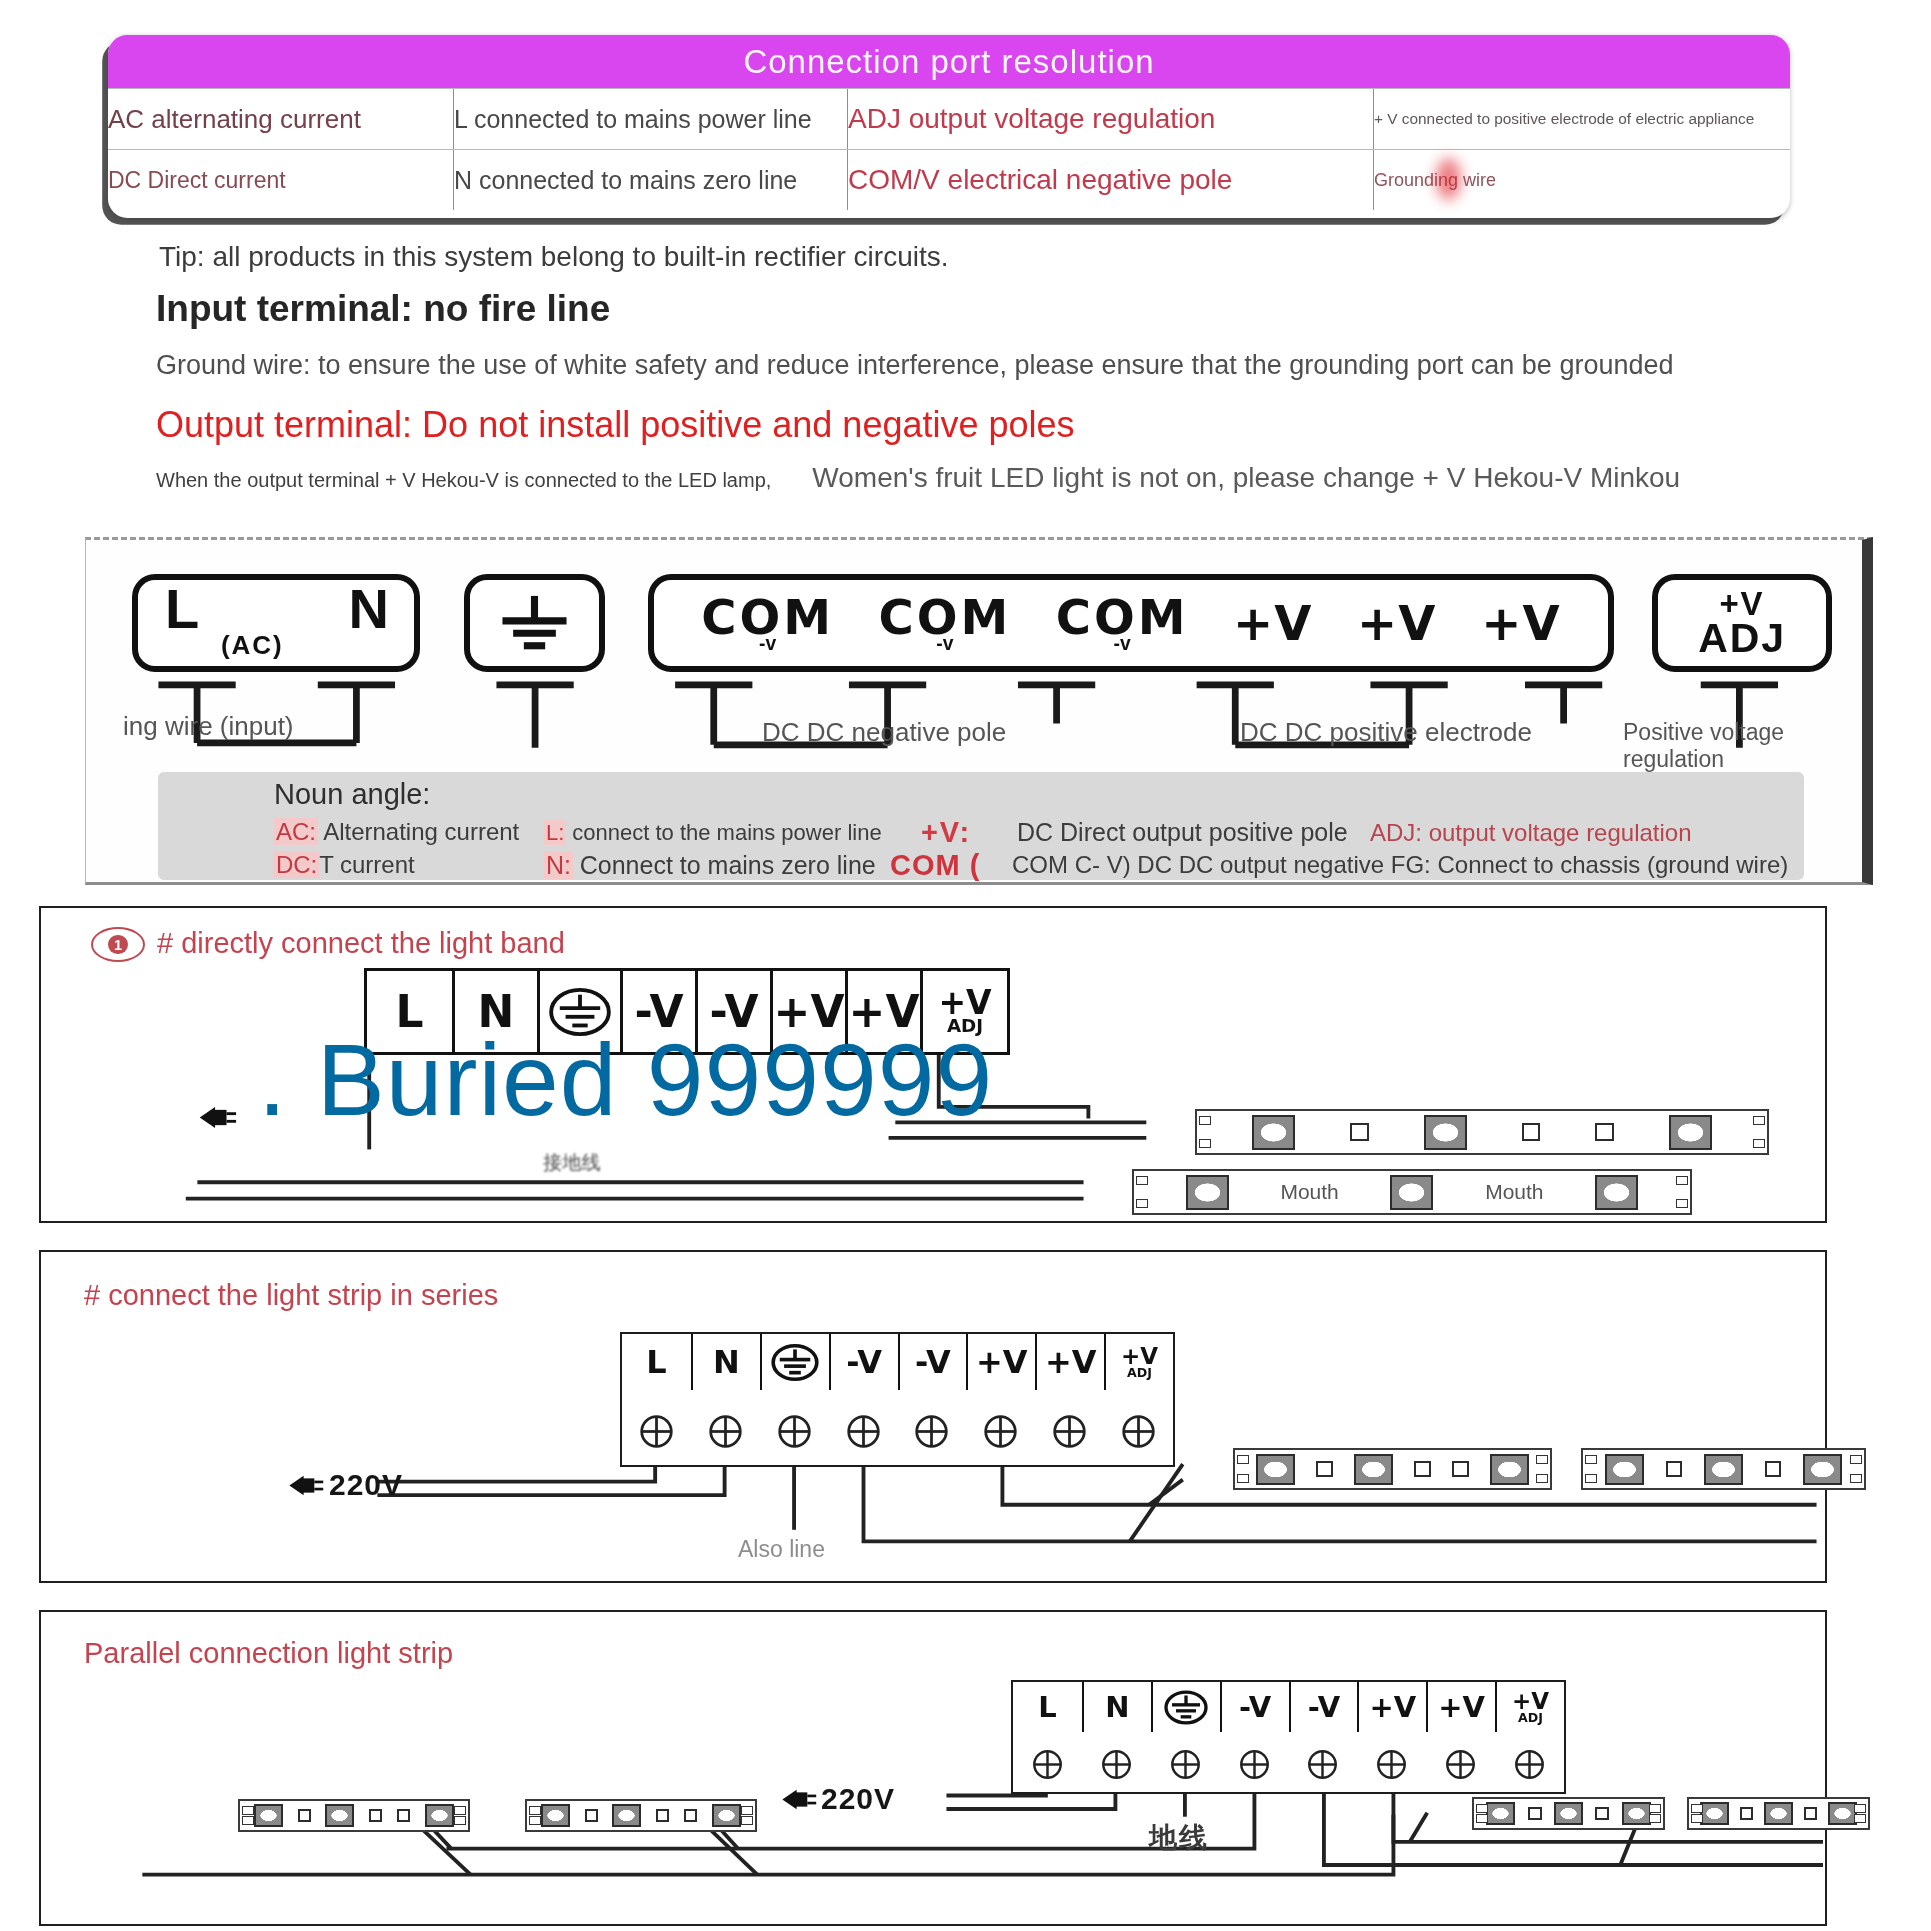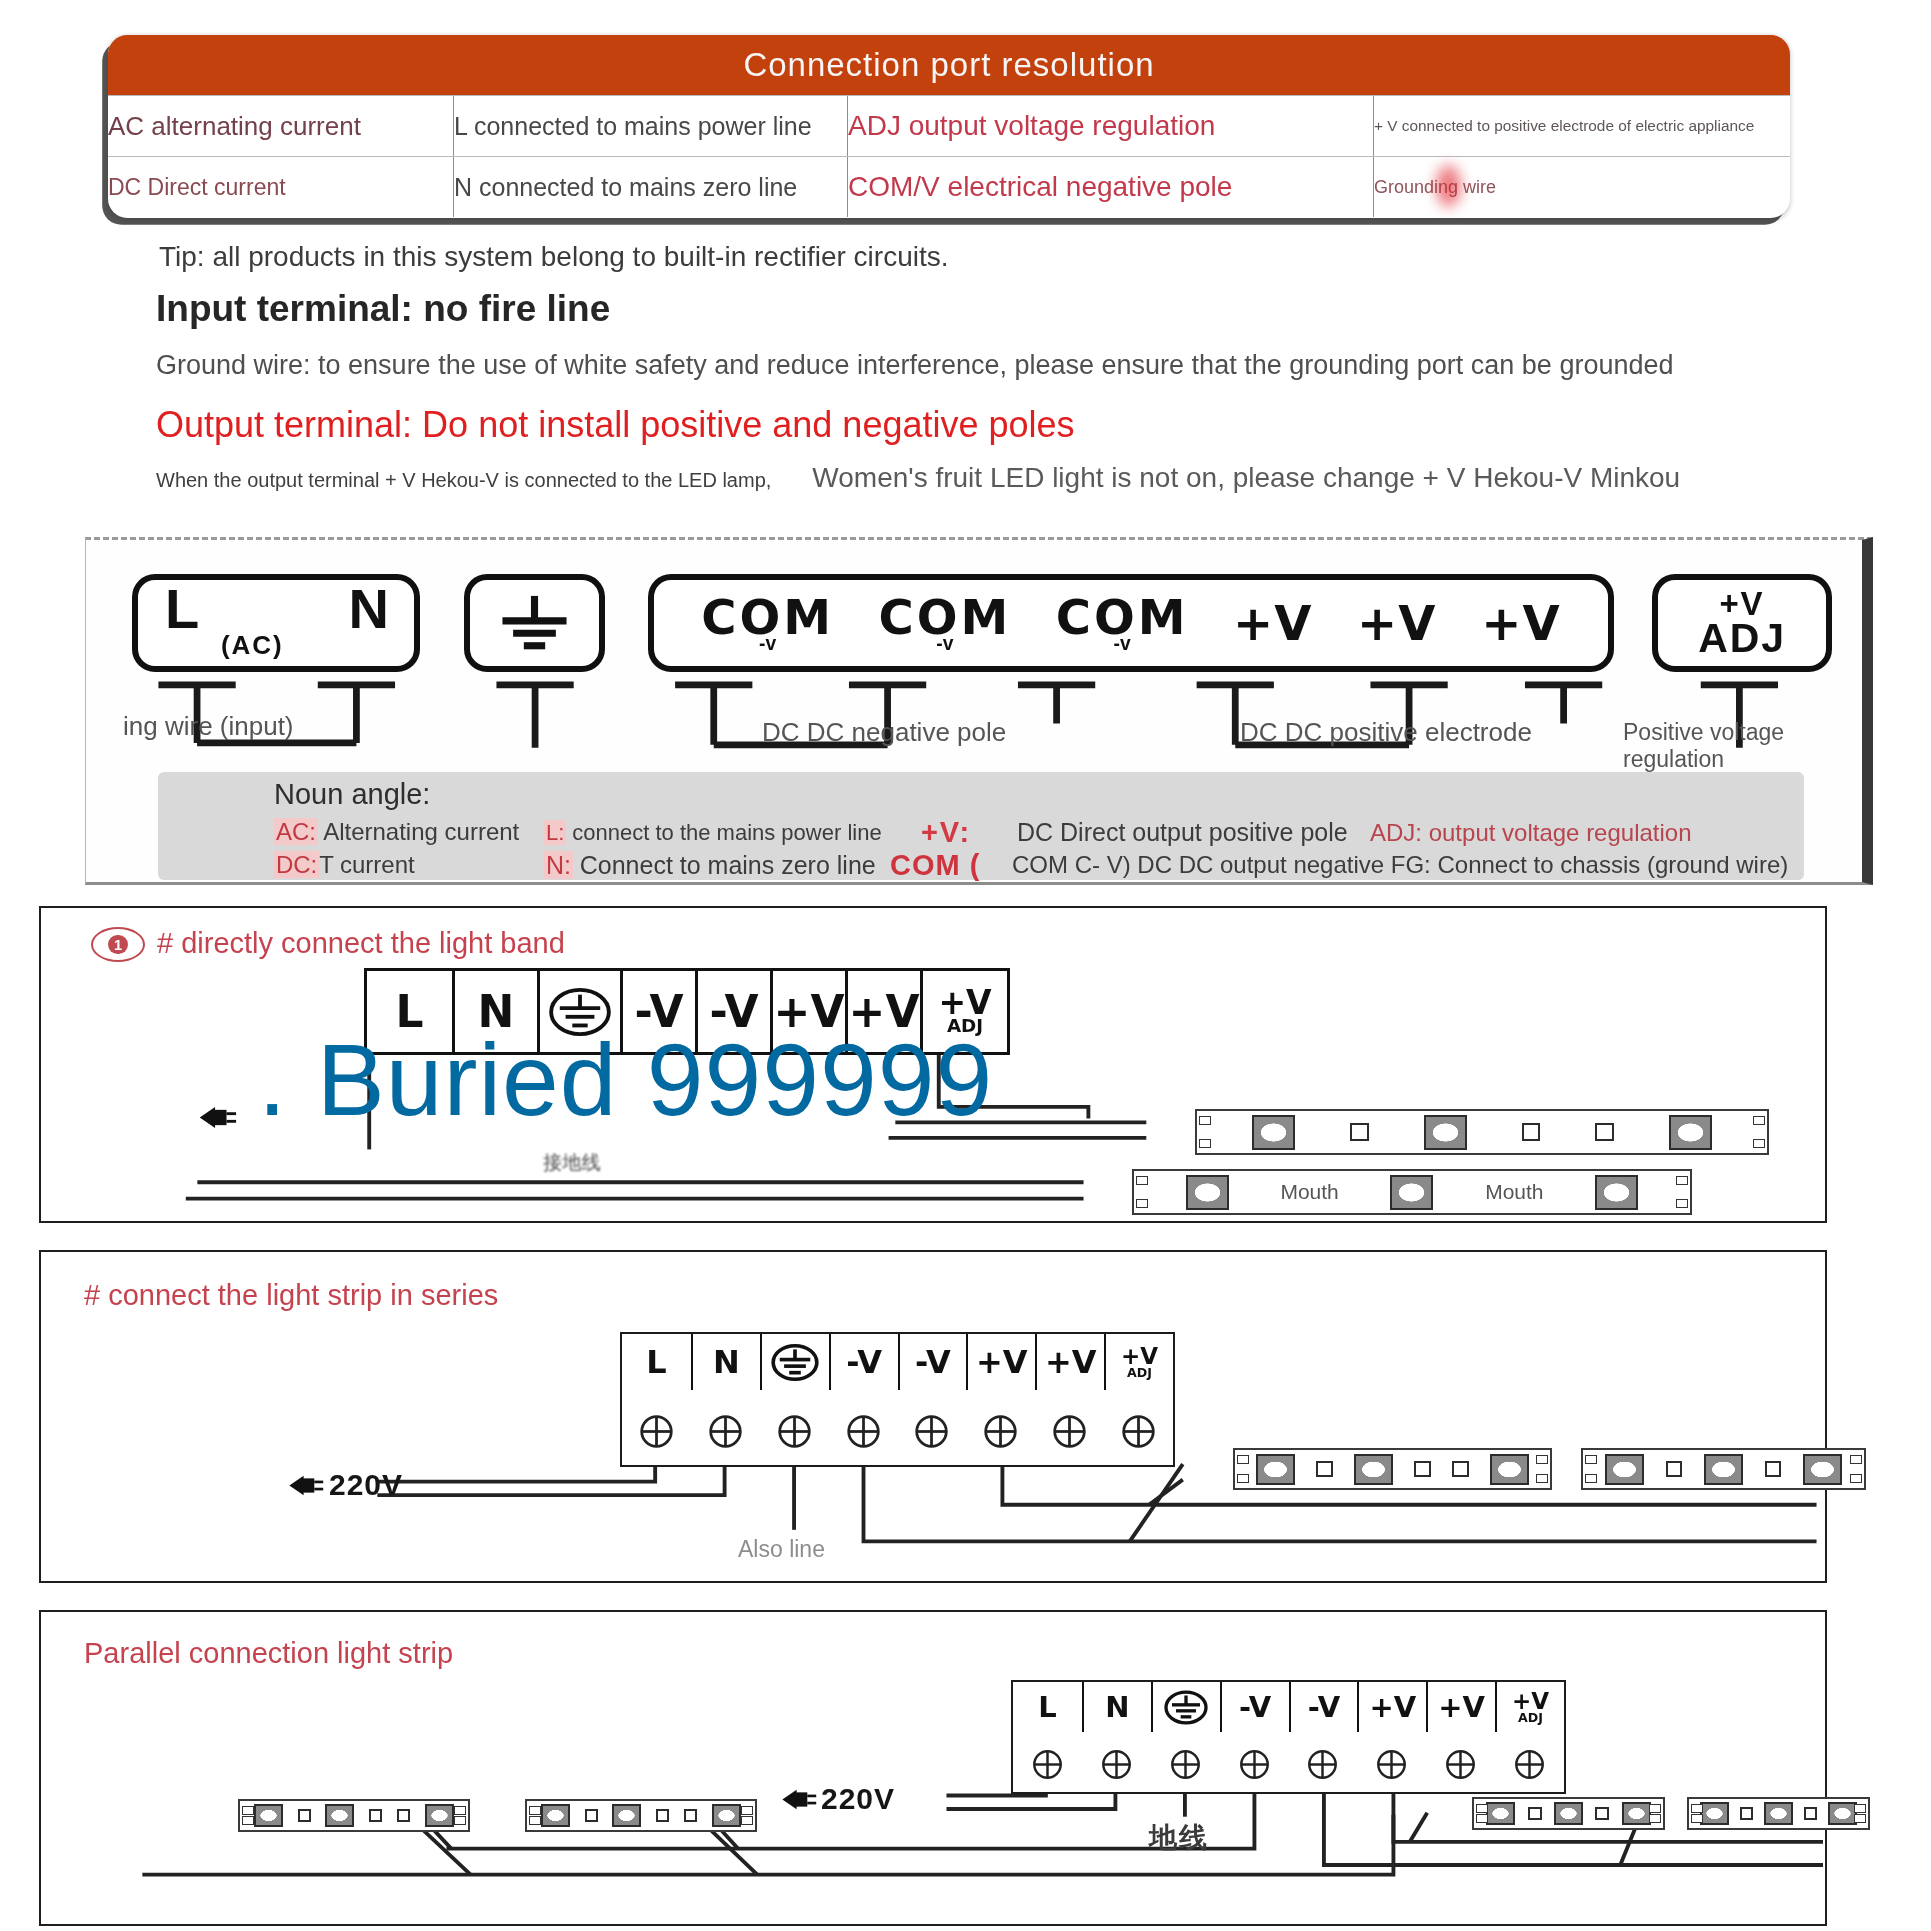--- a/index.html
+++ b/index.html
@@ -3,21 +3,21 @@
 <meta charset="utf-8">
 <style>
   html,body{margin:0;padding:0;background:#fff;}
   #page{position:relative;width:1931px;height:1931px;background:#fff;overflow:hidden;
         font-family:"Liberation Sans",sans-serif;color:#333;}
   .abs{position:absolute;}
 
   
   .cp-table{position:absolute;left:108px;top:35px;width:1682px;height:183px;background:#fff;
             border-radius:19.3px;overflow:hidden;box-shadow:-5.8px 6.8px 0 rgba(40,40,40,.8),0 1.9px 4.8px rgba(0,0,0,.25);}
-  .cp-head{height:60px;background:#c2410c;color:#f7f5f5;display:flex;align-items:center;justify-content:center;
+  .cp-head{height:53px;background:#d946ef;color:#f7f5f5;display:flex;align-items:center;justify-content:center;
            font-size:33px;letter-spacing:1px;}
   .cp-row{display:flex;height:60px;border-top:1.9px solid #b9b9c2;}
   .cp-cell{display:flex;align-items:center;box-sizing:border-box;}
   .cp-cell+.cp-cell{border-left:1.9px solid #8d8d99;}
   .w1{width:345px}.w2{width:394px}.w3{width:526px}.w4{width:415px}
   .c-maroon{color:#744049;font-size:26px}
   .c-dark{color:#484848;font-size:25px}
   .c-red{color:#c2394b;font-size:28px}
   .c-smallred{color:#5f5656;font-size:15.4px}
   .c-maroon2{color:#8a4a52;font-size:23px}

